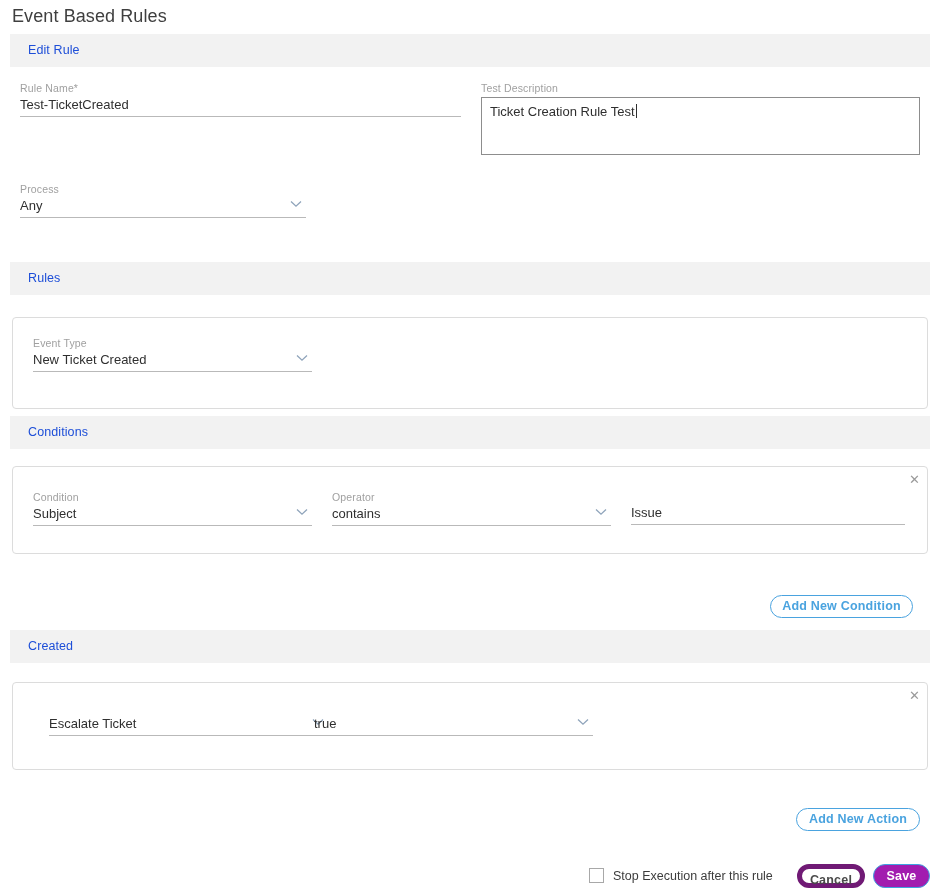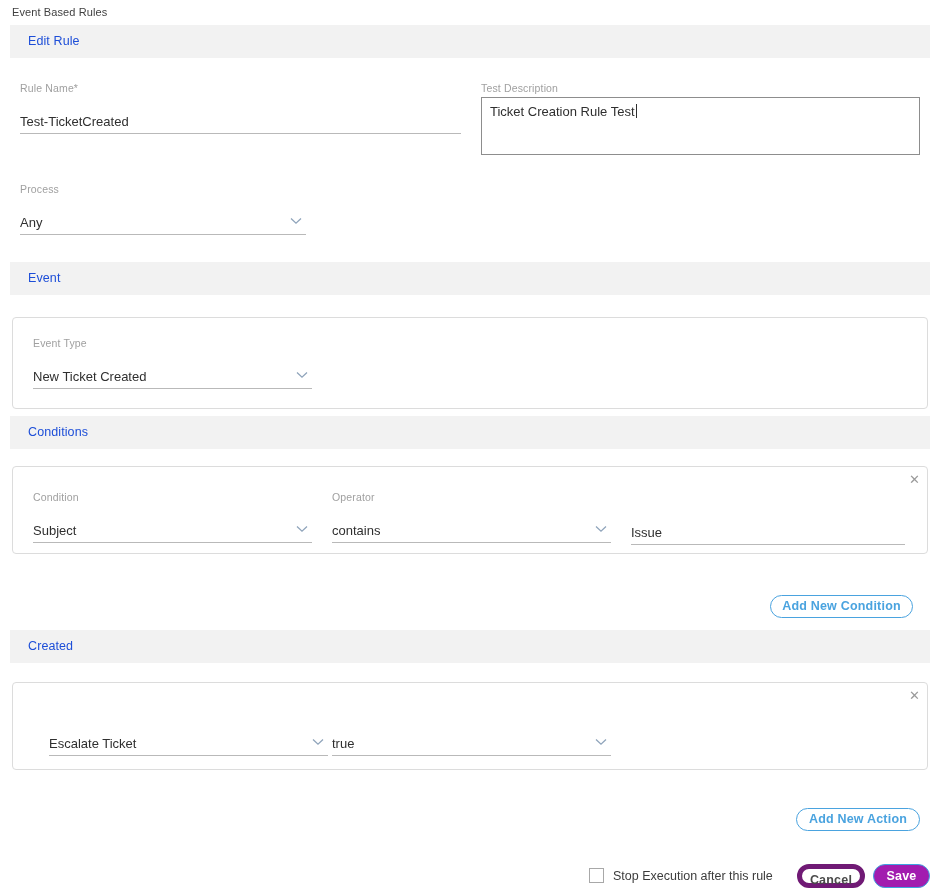--- a/index.html
+++ b/index.html
@@ -11,21 +11,21 @@
     height: 896px;
     background: #ffffff;
     font-family: "Liberation Sans", sans-serif;
     color: #3c3c3c;
     overflow: hidden;
     position: relative;
   }
 
   
   .page-title {
-    font-size: 11px;
+    font-size: 18px;
     color: #3f3f3f;
     padding: 6px 0 7px 12px;
     letter-spacing: .1px;
   }
 
   
   .section-bar {
     background: #f2f2f2;
     height: 33px;
     line-height: 33px;
@@ -54,21 +54,20 @@
     border-bottom: 1px solid #b9b9b9;
     background: transparent;
     outline: none;
     font-family: "Liberation Sans", sans-serif;
     font-size: 13px;
     color: #2f2f2f;
     padding: 0 0 4px 0;
     width: 100%;
     box-sizing: border-box;
     display: block;
-    margin-top: 20px;
   }
   .select-wrap {
     position: relative;
   }
   .select-wrap .chev {
     position: absolute;
     right: 4px;
     top: 2px;
     width: 12px;
     height: 8px;
@@ -192,21 +191,21 @@
   <div class="select-wrap">
     <input class="field-underline" type="text" readonly="" value="Any" style="">
     <span class="chev">
       <svg width="12" height="8" viewBox="0 0 12 8">
           <path d="M1 1.5 L6 6.2 L11 1.5" stroke="#8fa4bb" stroke-width="1.3" fill="none"></path>
         </svg>
     </span>
   </div>
 </div>
 
-<div class="section-bar" style="position:absolute; left:10px; top:262px; margin:0;">Event</div>
+<div class="section-bar" style="position:absolute; left:10px; top:262px; margin:0;">Rules</div>
 
 <div class="card" style="left:12px; top:317px; width:916px; height:92px;">
   <div class="field" style="left:20px; top:19px; width:279px;">
     <div class="field-label">Event Type</div>
     <div class="select-wrap">
       <input class="field-underline" type="text" readonly="" value="New Ticket Created" style="">
       <span class="chev">
         <svg width="12" height="8" viewBox="0 0 12 8">
             <path d="M1 1.5 L6 6.2 L11 1.5" stroke="#8fa4bb" stroke-width="1.3" fill="none"></path>
           </svg>
@@ -260,21 +259,21 @@
     <div class="select-wrap">
       <input class="field-underline" type="text" readonly="" value="Escalate Ticket" style="">
       <span class="chev">
         <svg width="12" height="8" viewBox="0 0 12 8">
             <path d="M1 1.5 L6 6.2 L11 1.5" stroke="#8fa4bb" stroke-width="1.3" fill="none"></path>
           </svg>
       </span>
     </div>
   </div>
 
-  <div class="field" style="left:319px; top:33px; width:279px;">
+  <div class="field" style="left:301px; top:33px; width:279px;">
     <div class="select-wrap">
       <input class="field-underline" type="text" readonly="" value="true" style="">
       <span class="chev">
         <svg width="12" height="8" viewBox="0 0 12 8">
             <path d="M1 1.5 L6 6.2 L11 1.5" stroke="#8fa4bb" stroke-width="1.3" fill="none"></path>
           </svg>
       </span>
     </div>
   </div>
 </div>

